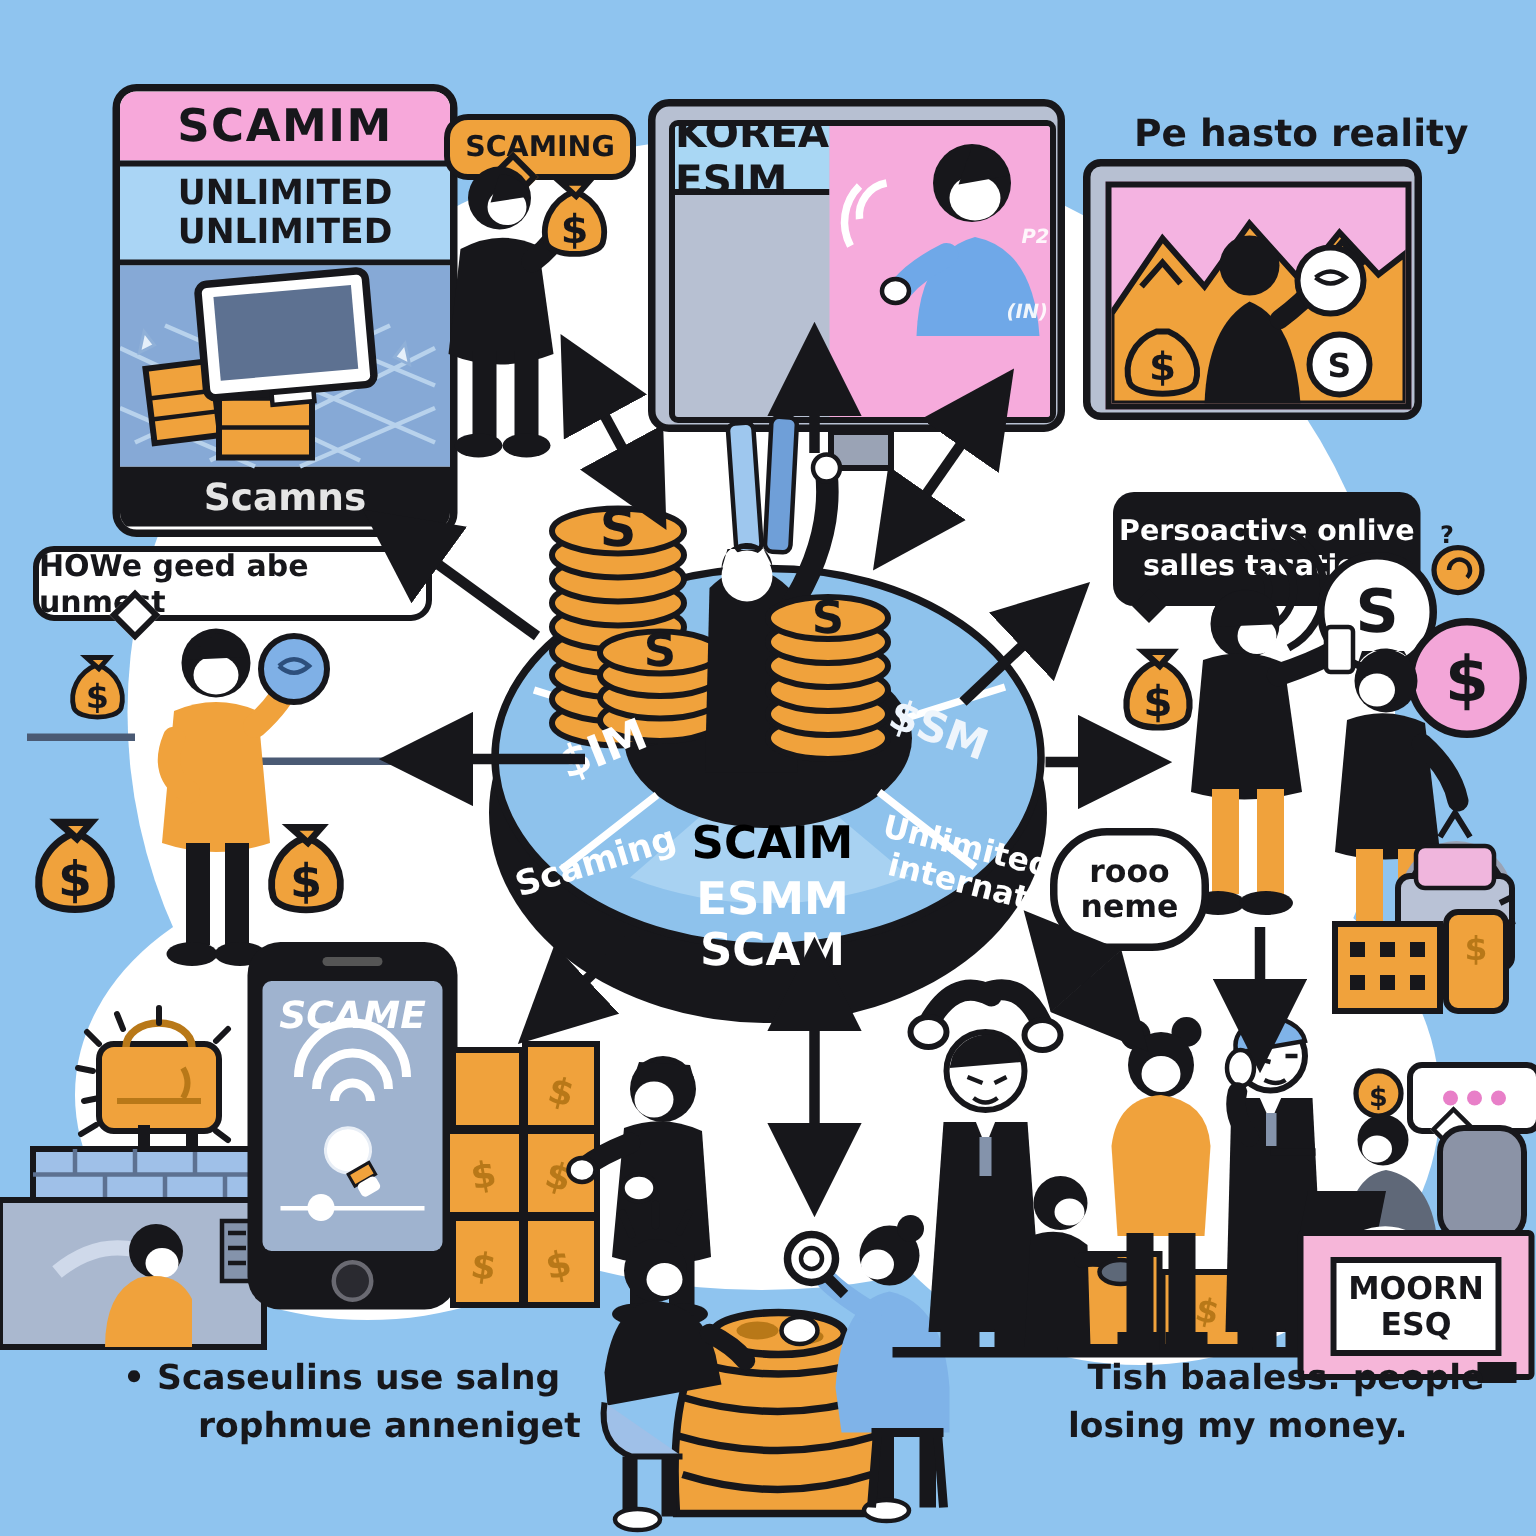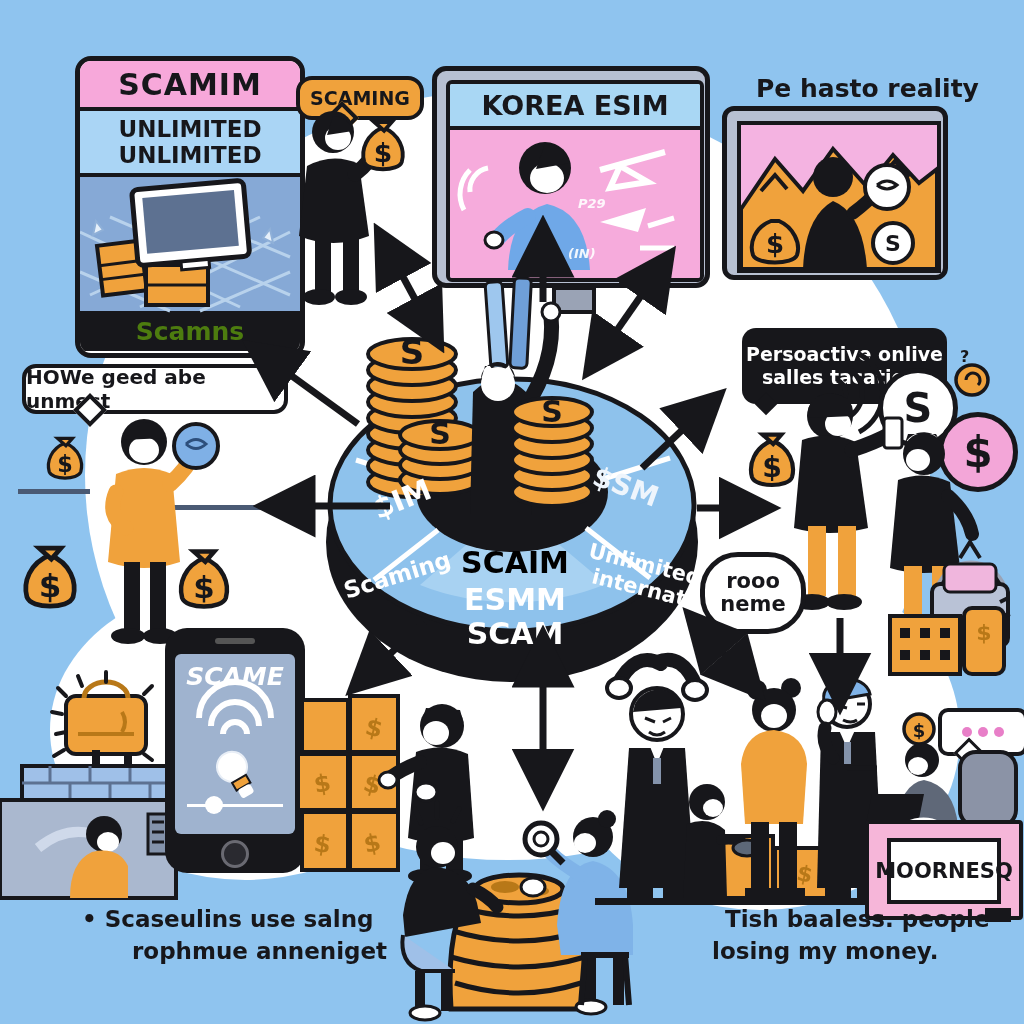--- a/index.html
+++ b/index.html
@@ -12,24 +12,24 @@
   svg{display:block;overflow:visible;}
   svg text{font-family:"DejaVu Sans","Liberation Sans",sans-serif;font-weight:bold;}
   
   #card{left:75px;top:56px;width:220px;height:292px;border:5px solid #17171b;border-radius:16px;
         overflow:hidden;background:#fff;}
   #card .hd{height:46px;background:#f7a8da;display:flex;align-items:center;justify-content:center;
             font-size:30px;letter-spacing:1px;}
   #card .sub{height:62px;background:#aad5f5;border-top:4px solid #17171b;border-bottom:4px solid #17171b;
              display:flex;flex-direction:column;align-items:center;justify-content:center;font-size:23px;line-height:26px;}
   #card .art{height:134px;background:#86a9d6;position:relative;}
-  #card .ft{height:40px;background:#17171b;color:#4d7c0f;display:flex;align-items:center;justify-content:center;font-size:25px;}
+  #card .ft{height:40px;background:#17171b;color:#e5e5e5;display:flex;align-items:center;justify-content:center;font-size:25px;}
   .bubble{position:absolute;border:4px solid #17171b;display:flex;align-items:center;justify-content:center;}
   #monitor{left:432px;top:66px;width:278px;height:222px;background:#b7c0d2;border:5px solid #17171b;border-radius:14px;padding:9px;box-sizing:border-box;}
-  #monitor .inner{width:100%;height:100%;border:4px solid #17171b;border-radius:6px;overflow:hidden;display:flex;flex-direction:column;}
+  #monitor .inner{width:100%;height:100%;border:4px solid #17171b;border-radius:6px;overflow:hidden;display:flex;flex-direction:row;}
   #monitor .mh{height:42px;background:#a9d7f4;display:flex;align-items:center;justify-content:center;font-size:27px;border-bottom:4px solid #17171b;}
   #monitor .ms{flex:1;background:#f6abdc;position:relative;font-style:italic;}
   #tablet{left:722px;top:106px;width:226px;height:174px;background:#b7c0d2;border:5px solid #17171b;border-radius:12px;padding:10px;box-sizing:border-box;}
   #tablet .inner{width:100%;height:100%;border:4px solid #17171b;background:#f4b3e1;overflow:hidden;position:relative;}
   #salesbox{left:742px;top:328px;width:205px;height:76px;background:#17171b;border-radius:14px;color:#fff;
             display:flex;flex-direction:column;align-items:center;justify-content:center;font-size:19px;line-height:23px;}
   #roobubble{left:700px;top:552px;width:96px;height:72px;background:#fff;border:5px solid #17171b;border-radius:38px;
              display:flex;flex-direction:column;align-items:center;justify-content:center;font-size:21px;line-height:23px;}
   #phone{left:165px;top:628px;width:140px;height:245px;background:#17171b;border-radius:22px;}
   #phone .spk{position:absolute;left:50px;top:10px;width:40px;height:6px;background:#555;border-radius:3px;}
@@ -37,21 +37,21 @@
   #phone .ttl{position:absolute;left:0;top:8px;width:100%;text-align:center;color:#fff;font-size:25px;}
   #phone .slider{position:absolute;left:12px;top:150px;width:96px;height:3px;background:#fff;}
   #phone .knob{position:absolute;left:30px;top:142px;width:18px;height:18px;background:#fff;border-radius:50%;}
   #phone .home{position:absolute;left:56px;top:212px;width:28px;height:28px;border-radius:50%;background:#2a2a30;border:3px solid #6a6a72;box-sizing:border-box;}
   #scircle{left:878px;top:368px;width:70px;height:70px;border-radius:50%;background:#fff;border:5px solid #17171b;
            display:flex;align-items:center;justify-content:center;font-size:40px;}
   #pinkcoin{left:938px;top:412px;width:70px;height:70px;border-radius:50%;background:#f3a6d8;border:5px solid #17171b;
             display:flex;align-items:center;justify-content:center;font-size:42px;}
   #desk{left:865px;top:820px;width:150px;height:92px;background:#f6b6d9;border:4px solid #17171b;border-radius:4px;}
   #desk .sign{position:absolute;left:18px;top:14px;width:106px;height:58px;background:#fff;border:4px solid #17171b;
-              display:flex;flex-direction:row;align-items:center;justify-content:center;font-size:21px;line-height:24px;}
+              display:flex;flex-direction:column;align-items:center;justify-content:center;font-size:21px;line-height:24px;}
   .dline{position:absolute;height:5px;background:#4a5a74;}
   #chatbubble{left:938px;top:708px;width:82px;height:40px;background:#fff;border:4px solid #17171b;border-radius:10px;
               display:flex;align-items:center;justify-content:center;gap:6px;}
   #chatbubble i{width:10px;height:10px;border-radius:50%;background:#e87fc8;display:block;}
 </style>
 </head>
 <body>
 
 <div id="stage">
 

